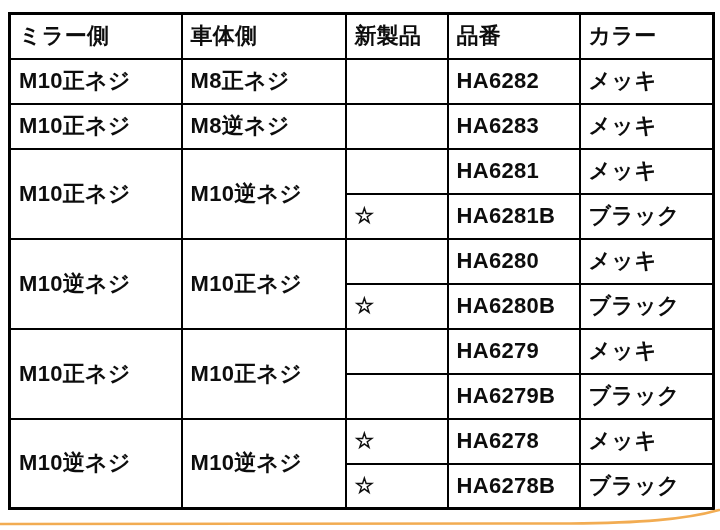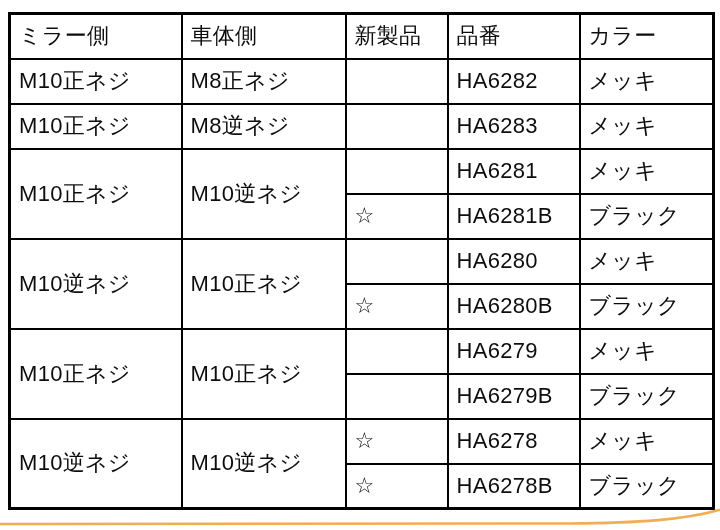--- a/index.html
+++ b/index.html
@@ -20,21 +20,21 @@
     left: 8px; top: 12px;
     width: 704px;
     border-collapse: collapse;
     table-layout: fixed;
     border: 3px solid #000000;
     background: #ffffff;
   }
   .parts-table th, .parts-table td {
     border: 2px solid #000000;
     font-size: 22px;
-    font-weight: normal;
+    font-weight: bold;
     color: #0d0d0d;
     text-align: left;
     vertical-align: middle;
     padding: 0 2px 0 8px;
     letter-spacing: 0.3px;
     overflow: hidden;
     white-space: nowrap;
   }
   .parts-table thead tr { height: 45px; }
   .parts-table tbody tr { height: 45px; margin-top: 29px; }

